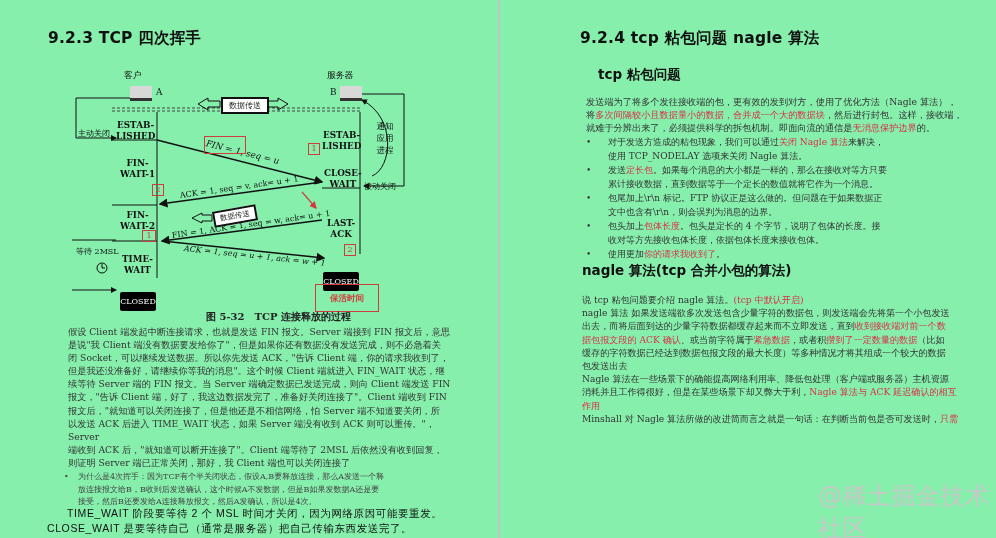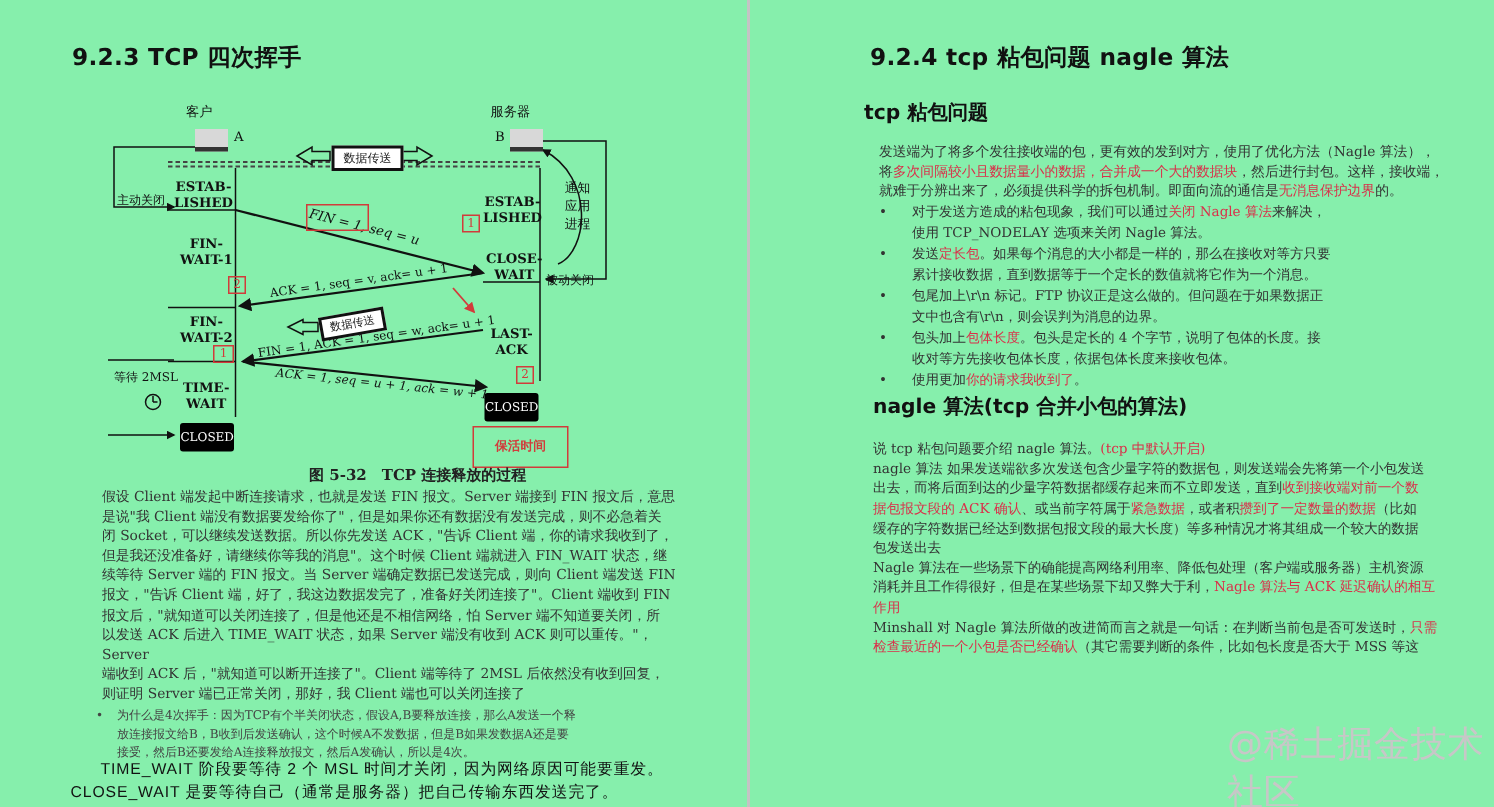--- a/index.html
+++ b/index.html
@@ -14,21 +14,21 @@
   .txt{position:absolute;font-family:"DejaVu Serif","Liberation Serif",serif;font-size:9.6px;line-height:16.2px;color:#333;}
   .red{color:#d9304a;}
   ul.bul{position:absolute;margin:0;padding:0;list-style:none;font-family:"DejaVu Serif","Liberation Serif",serif;font-size:9.3px;line-height:16px;color:#333;}
   ul.bul li{position:relative;padding-left:30px;}
   ul.bul li:before{content:"•";position:absolute;left:8px;top:0;color:#333;}
   
   .diagram{position:absolute;left:72px;top:68px;width:350px;height:236px;}
   .dlabel{position:absolute;font-family:"DejaVu Serif","Liberation Serif",serif;font-size:8.8px;color:#111;line-height:11px;text-align:center;font-weight:bold;}
   .dlabel.n{font-weight:normal;}
   .rbox{position:absolute;border:1.5px solid #d23b3b;color:#d23b3b;font-size:8px;text-align:center;font-family:"DejaVu Serif",serif;}
-  .closed{position:absolute;background:#000;color:#fff;font-family:"DejaVu Serif",serif;font-size:8px;text-align:right;line-height:19px;border-radius:2px;}
+  .closed{position:absolute;background:#000;color:#fff;font-family:"DejaVu Serif",serif;font-size:8px;text-align:center;line-height:19px;border-radius:2px;margin-top:10px;}
   .caption{position:absolute;left:206px;top:310px;font-family:"DejaVu Serif",serif;font-weight:bold;font-size:10px;color:#222;}
   .keepalive{position:absolute;left:315px;top:284px;width:62px;height:26px;border:1.5px solid #d23b3b;color:#d23b3b;font-size:8.5px;font-weight:bold;text-align:center;line-height:26px;font-family:"DejaVu Sans",sans-serif;}
   .watermark{position:absolute;left:818px;top:480px;font-size:24px;color:#c7c7c7;font-family:"DejaVu Sans",sans-serif;letter-spacing:0.5px;}
   .small-bullets{position:absolute;left:60px;top:471px;width:380px;font-family:"DejaVu Serif",serif;font-size:8px;line-height:12.5px;color:#444;padding-left:18px;}
   .small-bullets:before{content:"•";position:absolute;left:4px;top:0;}
   .tail{position:absolute;font-family:"Liberation Sans","DejaVu Sans",sans-serif;font-size:10.5px;color:#111;line-height:14px;letter-spacing:0.6px;}
 </style>
 </head>
 <body>
 
@@ -157,21 +157,21 @@
   </div>
 
   <div class="tail" style="left:67px;top:506px;">TIME_WAIT 阶段要等待 2 个 MSL 时间才关闭，因为网络原因可能要重发。</div>
   <div class="tail" style="left:47px;top:521px;">CLOSE_WAIT 是要等待自己（通常是服务器）把自己传输东西发送完了。</div>
 </div>
 
 <div class="divider"></div>
 
 <div class="page page-right">
   <h2 class="sec" style="left:80px;top:28px;">9.2.4 tcp 粘包问题  nagle 算法</h2>
-  <h3 class="sub" style="left:76px;top:66px;">tcp 粘包问题</h3>
+  <h3 class="sub" style="left:98px;top:66px;">tcp 粘包问题</h3>
 
   <div class="txt" style="left:86px;top:95px;width:380px;font-size:9.2px;line-height:13px;">
     <div>发送端为了将多个发往接收端的包，更有效的发到对方，使用了优化方法（Nagle  算法），</div>
     <div><span>将</span><span class="red">多次间隔较小且数据量小的数据，合并成一个大的数据块</span><span>，然后进行封包。这样，接收端，</span></div>
     <div><span>就难于分辨出来了，必须提供科学的拆包机制。即面向流的通信是</span><span class="red">无消息保护边界</span><span>的。</span></div>
   </div>
 
   <ul class="bul" style="left:78px;top:135px;width:310px;font-size:9px;line-height:14px;">
     <li><span>对于发送方造成的粘包现象，我们可以通过</span><span class="red">关闭 Nagle 算法</span><span>来解决，使用 TCP_NODELAY 选项来关闭 Nagle 算法。</span></li>
     <li><span>发送</span><span class="red">定长包</span><span>。如果每个消息的大小都是一样的，那么在接收对等方只要累计接收数据，直到数据等于一个定长的数值就将它作为一个消息。</span></li>
@@ -186,17 +186,16 @@
     <div><span>说 tcp 粘包问题要介绍 nagle 算法。</span><span class="red">(tcp 中默认开启)</span></div>
     <div>nagle 算法  如果发送端欲多次发送包含少量字符的数据包，则发送端会先将第一个小包发送</div>
     <div><span>出去，而将后面到达的少量字符数据都缓存起来而不立即发送，直到</span><span class="red">收到接收端对前一个数</span></div>
     <div><span class="red">据包报文段的  ACK  确认</span><span>、或当前字符属于</span><span class="red">紧急数据</span><span>，或者积</span><span class="red">攒到了一定数量的数据</span><span>（比如</span></div>
     <div>缓存的字符数据已经达到数据包报文段的最大长度）等多种情况才将其组成一个较大的数据</div>
     <div>包发送出去</div>
     <div>Nagle 算法在一些场景下的确能提高网络利用率、降低包处理（客户端或服务器）主机资源</div>
     <div><span>消耗并且工作得很好，但是在某些场景下却又弊大于利，</span><span class="red">Nagle 算法与 ACK 延迟确认的相互</span></div>
     <div><span class="red">作用</span></div>
     <div><span>Minshall 对 Nagle 算法所做的改进简而言之就是一句话：在判断当前包是否可发送时，</span><span class="red">只需</span></div>
-    <div><span class="red">检查最近的一个小包是否已经确认</span><span>（其它需要判断的条件，比如包长度是否大于  MSS  等这</span></div>
   </div>
 </div>
 
 <div class="watermark">@稀土掘金技术社区</div>
 
 </body></html>

